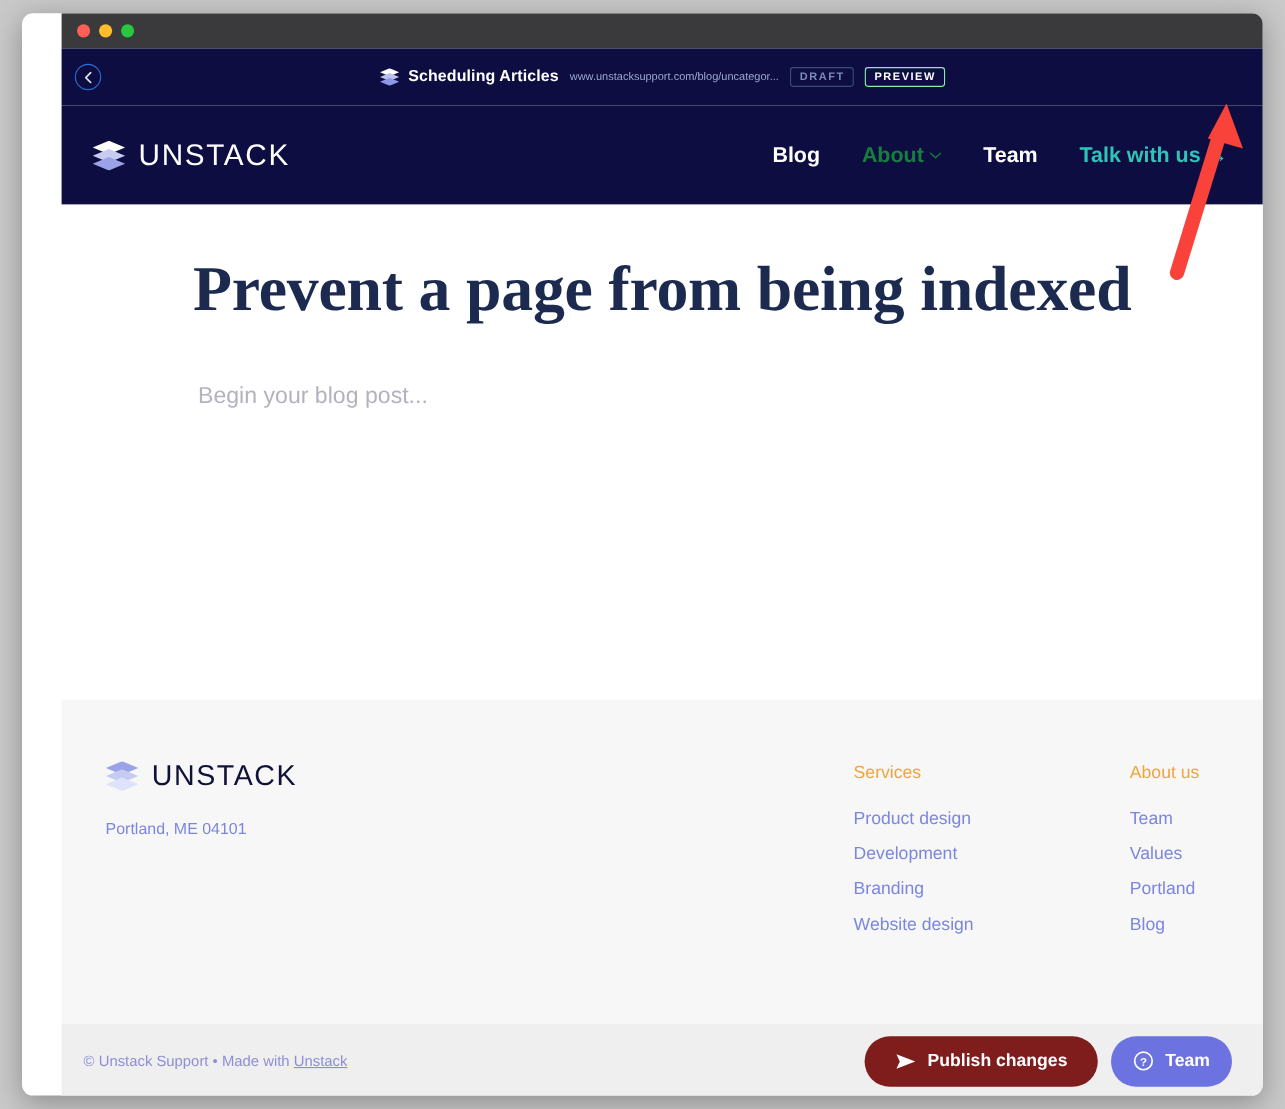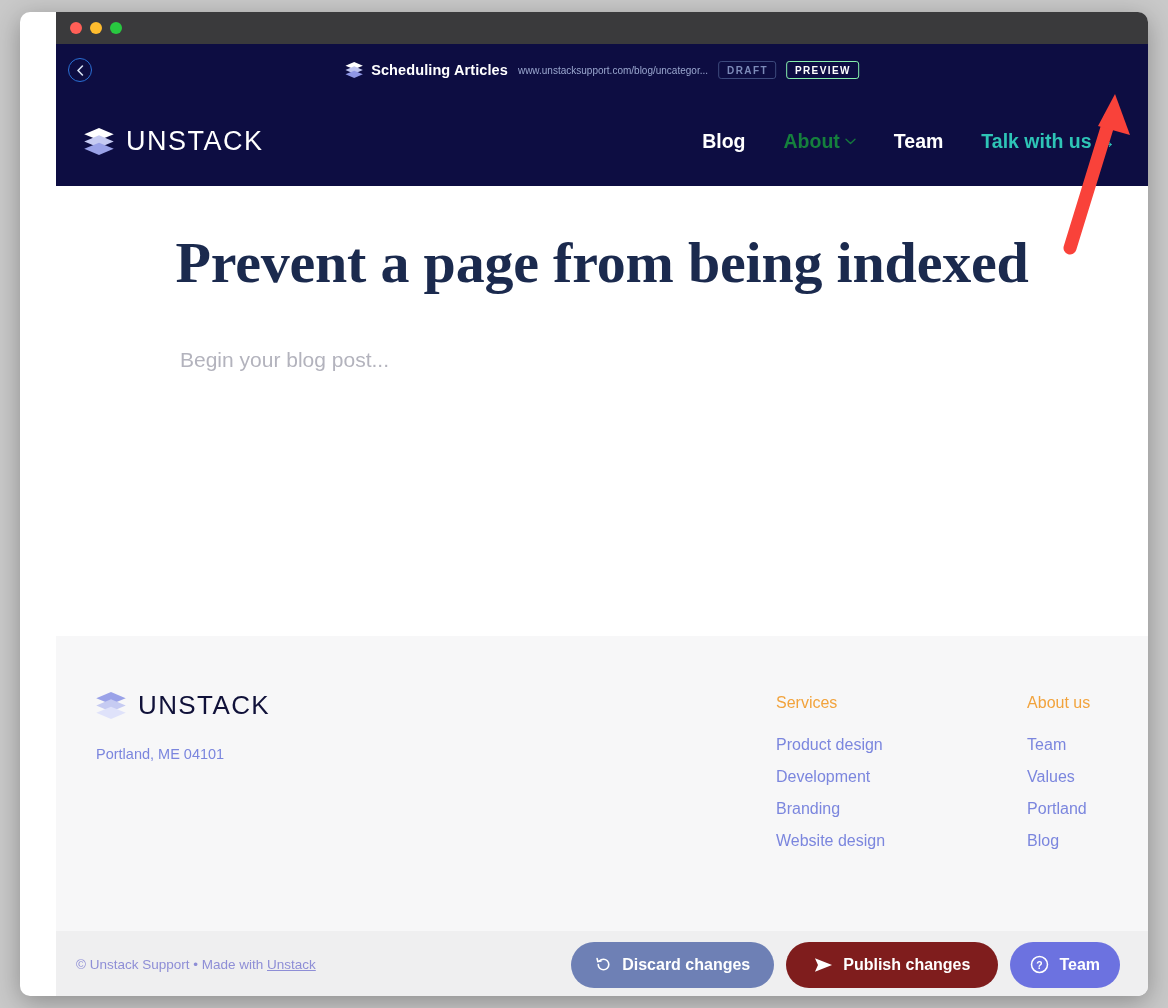--- a/index.html
+++ b/index.html
@@ -306,29 +306,20 @@
       </div>
     </div>
   </div>
 
   <div class="bottom-bar">
     <div class="copyright">
       <span>© Unstack Support • Made with </span><a href="#">Unstack</a>
     </div>
 
     <div class="actions">
-      <button class="btn discard">
-        <span class="btn-ico">
-          <svg width="17" height="17" viewBox="0 0 18 18" fill="none" stroke="#ffffff" stroke-width="1.7" stroke-linecap="round">
-            <path d="M3.4 9a5.6 5.6 0 105.6-5.6 5.6 5.6 0 00-4.3 2"></path>
-            <path d="M2.2 2.6 L3.0 5.9 L6.3 5.3"></path>
-          </svg>
-        </span>
-        <span>Discard changes</span>
-      </button>
 
       <button class="btn publish">
         <span class="btn-ico">
           <svg width="19" height="16" viewBox="0 0 20 16" fill="#ffffff">
             <path d="M1 1 L19 8 L1 15 L4.2 8 Z"></path>
           </svg>
         </span>
         <span>Publish changes</span>
       </button>
 

